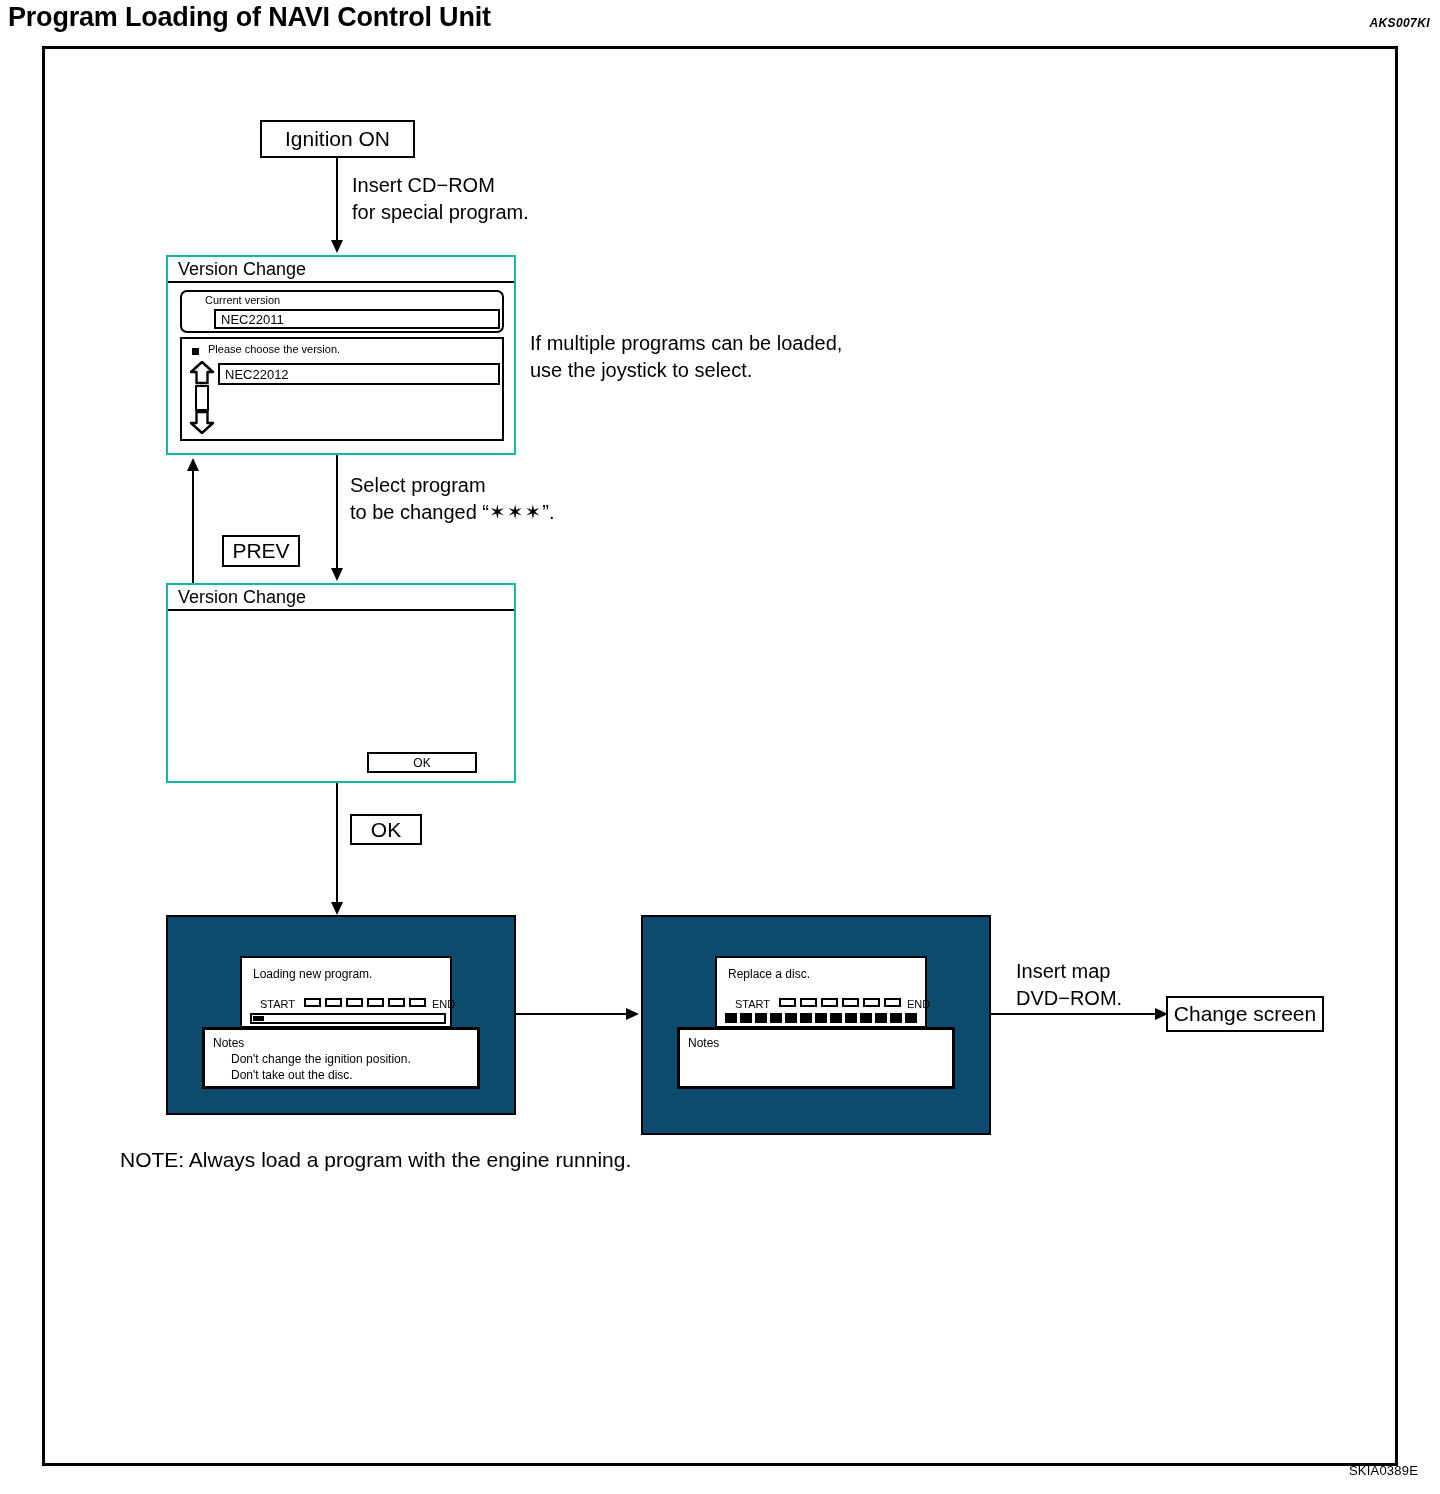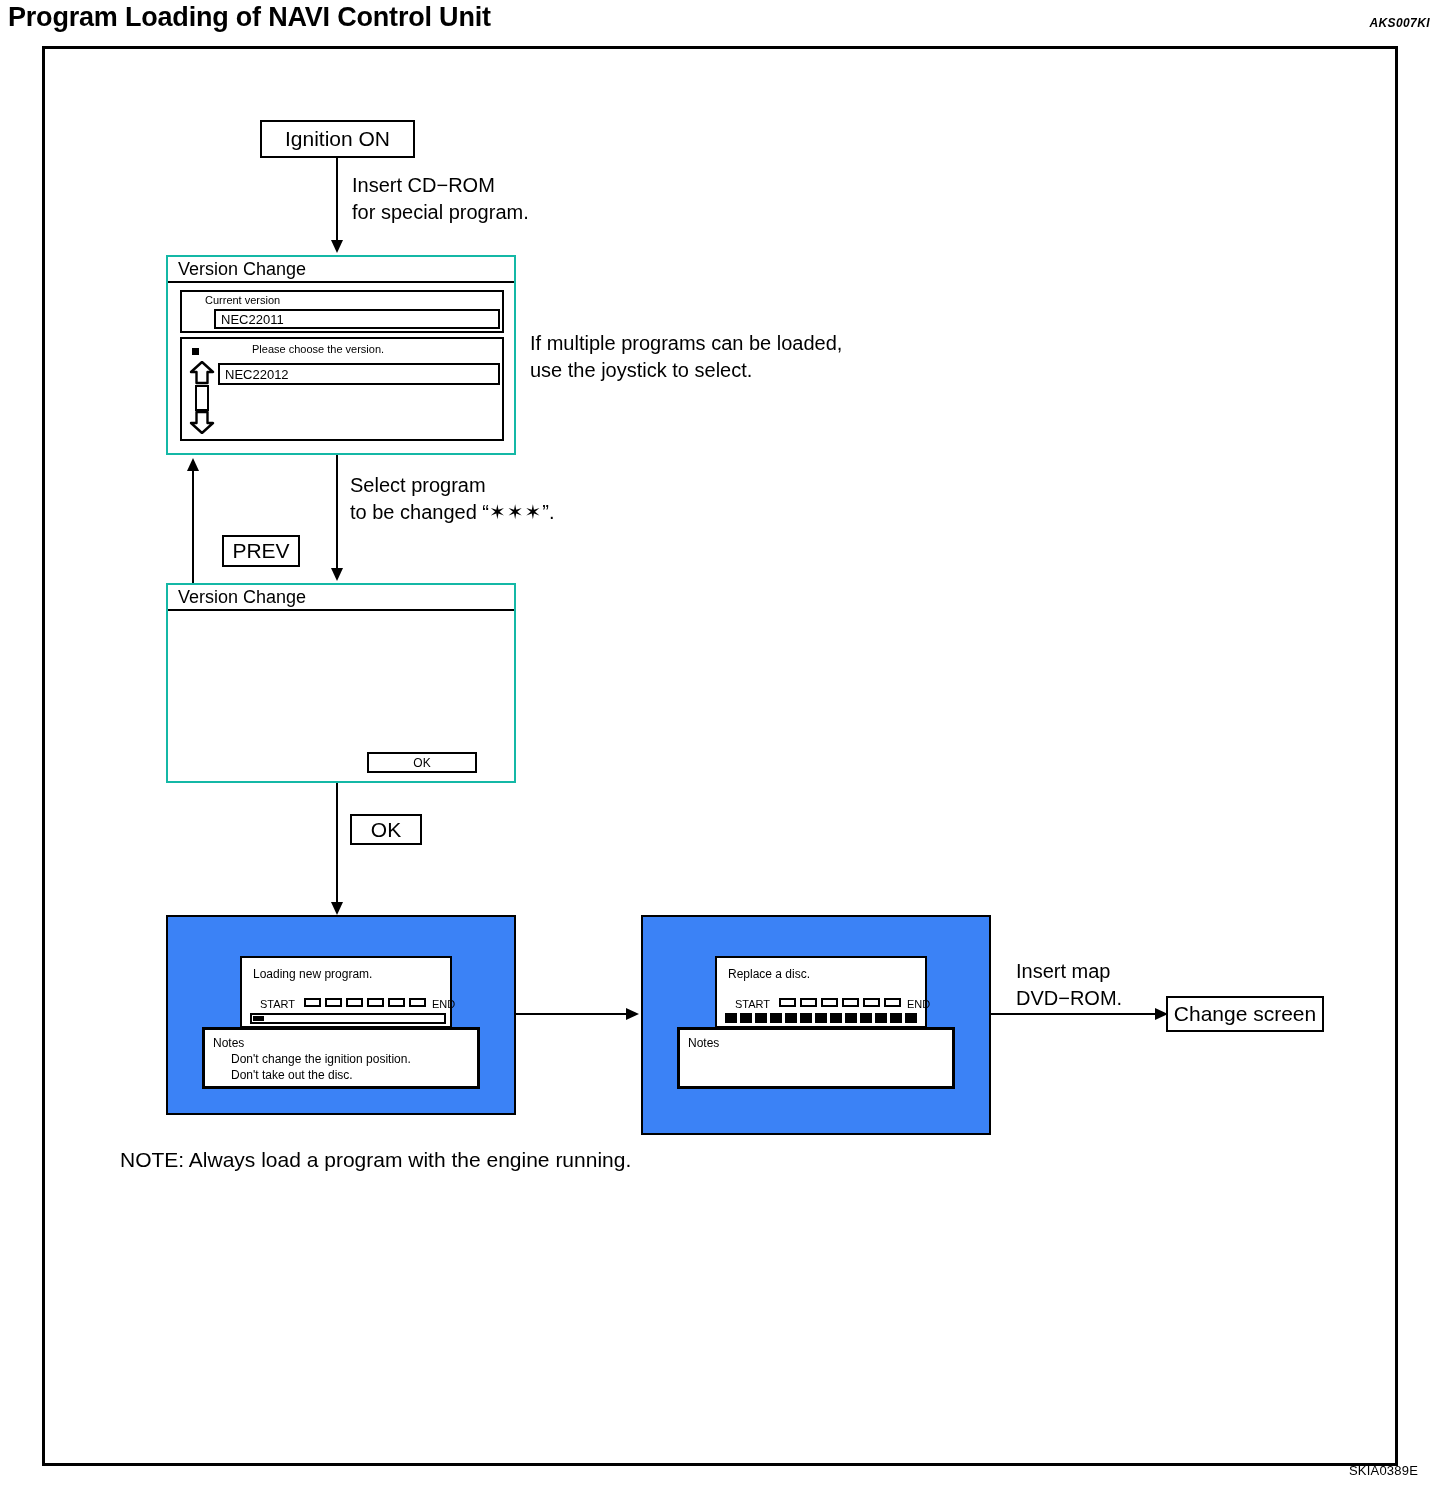--- a/index.html
+++ b/index.html
@@ -48,21 +48,21 @@
     height: 1420px;
     border: 3px solid #000;
     box-sizing: border-box;
   }
 
   
   .box {
     position: absolute;
     box-sizing: border-box;
     border: 2px solid #000;
-    background: #3b82f6;
+    background: #0c4a6e;
     padding-left: 44px;
   }
   .vline {
     position: absolute;
     width: 2px;
     background: #000;
   }
   .hline {
     position: absolute;
     height: 2px;
@@ -227,30 +227,30 @@
 <div class="vline" style="left:336px; top:158px; height:86px;"></div>
 <div class="arrow-down" style="left:331px; top:240px;"></div>
 
 <div class="anno" style="left:352px; top:172px;"><span>Insert CD−ROM</span><br><span>for special program.</span></div>
 
 <div class="dlg" style="left:166px; top:255px; width:350px; height:200px;">
   <div class="dlg-title">
     <span>Version Change</span>
   </div>
 
-  <div class="field-group" style="left:12px; top:33px; width:324px; height:43px;">
+  <div class="field-group" style="left:12px; top:33px; width:324px; height:43px;border-radius:7px;">
     <div class="sub-label" style="left:23px; top:2px;">Current version</div>
     <div class="txt-field" style="left:32px; top:17px; width:286px; height:20px;">
       <span>NEC22011</span>
     </div>
   </div>
 
   <div class="field-group" style="left:12px; top:80px; width:324px; height:104px;">
     <div class="bullet-sq" style="left:10px; top:9px;"></div>
-    <div class="sub-label" style="left:26px; top:4px;margin-left:44px;">Please choose the version.</div>
+    <div class="sub-label" style="left:26px; top:4px;">Please choose the version.</div>
 
     <svg class="arrow-glyph" style="left:7px; top:22px;" width="26" height="24" viewBox="0 0 26 24">
       <path d="M13 1 L24 11 L18.5 11 L18.5 22 L7.5 22 L7.5 11 L2 11 Z" fill="#fff" stroke="#000" stroke-width="2.4" stroke-linejoin="round"></path>
     </svg>
     <div class="scroll-thumb" style="left:13px; top:46px; width:14px; height:26px;"></div>
     <svg class="arrow-glyph" style="left:7px; top:71px;" width="26" height="24" viewBox="0 0 26 24">
       <path d="M13 23 L24 13 L18.5 13 L18.5 2 L7.5 2 L7.5 13 L2 13 Z" fill="#fff" stroke="#000" stroke-width="2.4" stroke-linejoin="round"></path>
     </svg>
 
     <div class="txt-field" style="left:36px; top:24px; width:282px; height:22px;">

